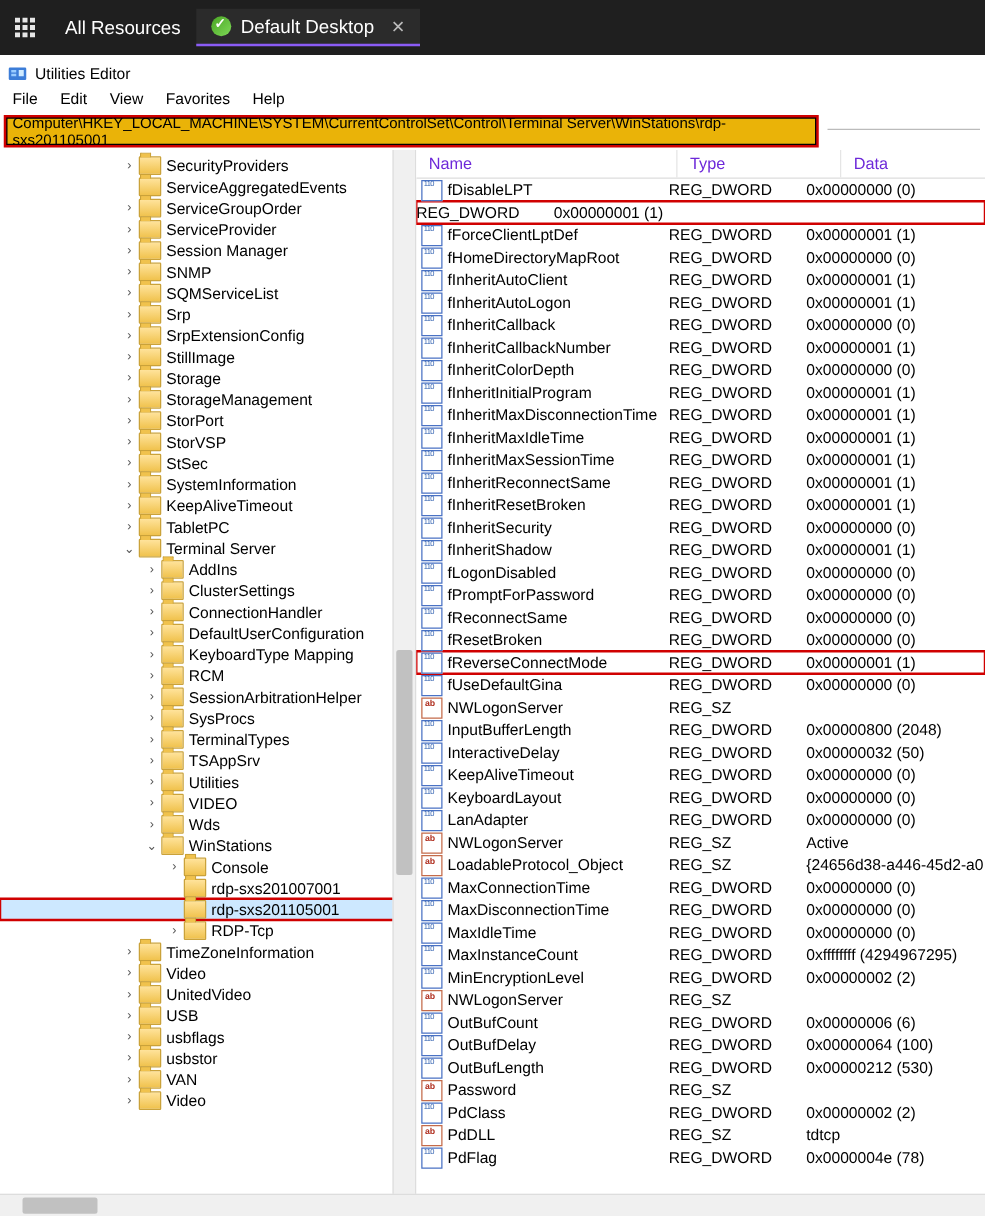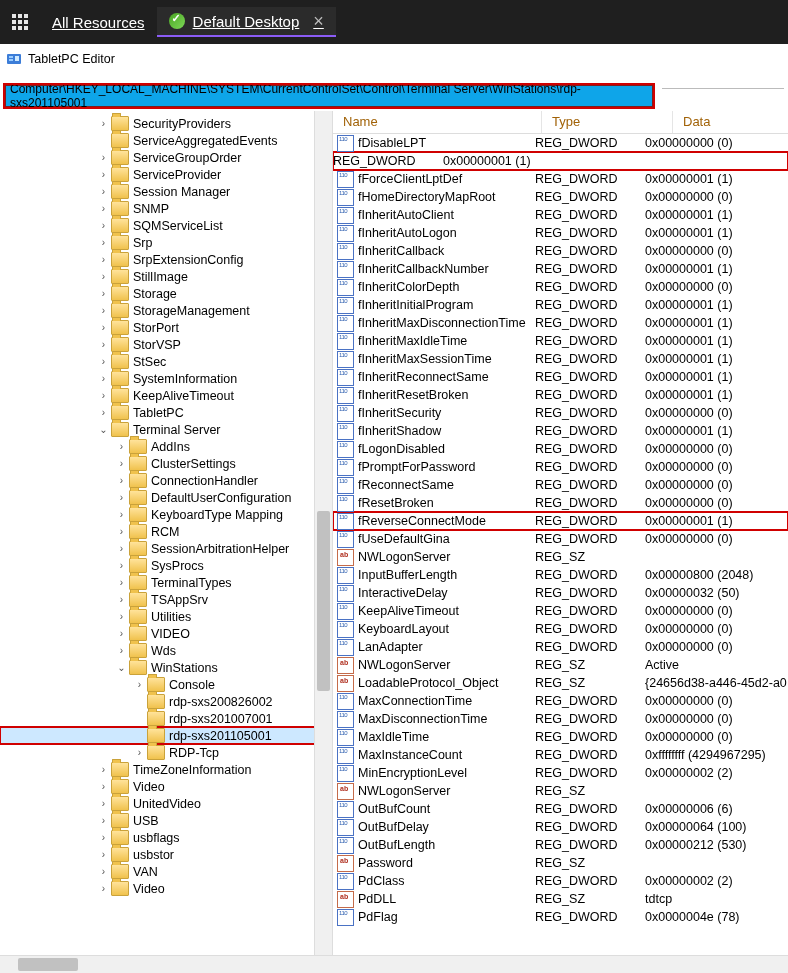--- a/index.html
+++ b/index.html
@@ -2,56 +2,56 @@
 <html><head>
 <meta charset="utf-8">
 <style>
   html, body { margin: 0; padding: 0; font-family: "Segoe UI", Arial, sans-serif; font-size: 12.5px; color: #000; background: #fff; }
   .root { width: 788px; height: 973px; overflow: hidden; position: relative; background: #fff; }
 
   
   .topbar { height: 44px; background: #1f1f1f; color: #e6e6e6; display: flex; align-items: center; }
   .waffle { width: 40px; height: 44px; display: flex; align-items: center; justify-content: center; font-size: 18px; }
   .waffle svg { fill: #e6e6e6; }
-  .top-btn { height: 28px; padding: 0 12px; display: flex; align-items: center; color: #fff; font-size: 15px; text-decoration: underline; }
+  .top-btn { height: 28px; padding: 0 12px; display: flex; align-items: center; color: #fff; font-size: 15px; }
   .tab-active { background: #2b2b2b; border-bottom: 2px solid #8b5cf6; position: relative; }
   .tab-active .close { margin-left: 14px; font-size: 18px; color: #bbb; }
   .shield-icon { width: 16px; height: 16px; margin-right: 8px; display: inline-block; border-radius: 50%; background: linear-gradient(135deg, #4aa524, #7ed957); position: relative; }
   .shield-icon::after { content: "✓"; position: absolute; left: 3px; top: -1px; color: #fff; font-size: 11px; font-weight: bold; }
 
   
   .titlebar { height: 22px; padding: 4px 6px 0; display: flex; align-items: center; gap: 6px; background: #fff; }
   .app-icon { width: 16px; height: 16px; display: inline-block; }
   .menubar { height: 20px; padding: 0 2px; display: flex; gap: 2px; background: #fff; }
   .menubar span { padding: 2px 8px; }
 
   
   .addressbar-wrap { display: flex; align-items: center; padding: 3px 4px; gap: 8px; }
-  .addressbar { flex: 0 0 638px; border: 2px solid #7f1d1d; padding: 1px 4px; height: 18px; font-size: 12px; display: flex; align-items: center; background: #0ea5e9; margin-top: 11px; }
+  .addressbar { flex: 0 0 638px; border: 2px solid #000000; padding: 1px 4px; height: 18px; font-size: 12px; display: flex; align-items: center; background: #eab308; }
   .addr-right { border-top: 1px solid #bbb; height: 0; flex: 1; margin-top: -4px; }
 
   
   .split { display: flex; height: 863px; }
   .tree-pane { width: 332px; overflow: hidden; position: relative; border-right: 1px solid #ddd; }
   .values-pane { flex: 1; overflow: hidden; position: relative; }
 
   
   .tree { padding-top: 4px; }
   .node { display: flex; align-items: center; height: 17px; position: relative; }
   .node .tw { width: 11px; height: 11px; margin-right: 2px; display: inline-flex; align-items: center; justify-content: center; color: #555; font-size: 10px; }
   .folder { width: 16px; height: 13px; margin-right: 4px; background: linear-gradient(#ffe39b, #f0c24d); border: 1px solid #caa23a; border-radius: 1px; position: relative; }
   .folder::before { content: ""; position: absolute; top: -4px; left: 0; width: 7px; height: 3px; background: #f0c24d; border: 1px solid #caa23a; border-bottom: none; border-radius: 1px 1px 0 0; }
   .sel { background: #cde8ff; }
   .redbox { outline: 2px solid #d00000; outline-offset: -1px; }
   .vscroll { position: absolute; right: 0; top: 0; bottom: 0; width: 17px; background: #f0f0f0; border-left: 1px solid #ddd; }
   .vscroll .thumb { position: absolute; left: 2px; right: 2px; background: #c1c1c1; border-radius: 2px; }
 
   
   .cols { display: flex; height: 22px; border-bottom: 1px solid #ddd; background: #fff; }
-  .colh { padding: 3px 10px; border-right: 1px solid #e5e5e5; color: #a16207; font-size: 13px; }
+  .colh { padding: 3px 10px; border-right: 1px solid #e5e5e5; color: #6d28d9; font-size: 13px; }
   .colh:last-child { border-right: none; }
   .c-name { width: 188px; }
   .c-type { width: 110px; }
   .c-data { flex: 1; }
 
   .rows { }
   .row { display: flex; height: 18px; align-items: center; }
   .row.red { outline: 2px solid #d00000; outline-offset: -1px; }
   .cell-name { width: 198px; padding-left: 4px; display: flex; align-items: center; gap: 4px; }
   .cell-type { width: 110px; }
@@ -95,23 +95,30 @@
 
   <div class="titlebar">
     <span class="app-icon">
       <svg viewBox="0 0 16 16" width="16" height="16">
           <rect x="1" y="3" width="14" height="10" fill="#3c7dd8" rx="1"></rect>
           <rect x="3" y="5" width="4" height="2" fill="#9cf"></rect>
           <rect x="3" y="8" width="4" height="2" fill="#9cf"></rect>
           <rect x="9" y="5" width="4" height="5" fill="#cfeaff"></rect>
         </svg>
     </span>
-    <span>TabletPC Editor</span>
+    <span>Utilities Editor</span>
   </div>
 
+  <div class="menubar" id="menubar">
+      <span>File</span>
+      <span>Edit</span>
+      <span>View</span>
+      <span>Favorites</span>
+      <span>Help</span>
+    </div>
 
   <div class="addressbar-wrap">
     <div class="addressbar redbox">
       <span>Computer\HKEY_LOCAL_MACHINE\SYSTEM\CurrentControlSet\Control\Terminal Server\WinStations\rdp-sxs201105001</span>
     </div>
     <div class="addr-right"></div>
   </div>
 
   <div class="split">
     <div class="tree-pane">
@@ -278,25 +285,20 @@
           </div>
           <div class="node" style="padding-left: 116px;">
             <span class="tw">⌄</span>
             <span class="folder"></span>
             <span>WinStations</span>
           </div>
           <div class="node" style="padding-left: 134px;">
             <span class="tw">›</span>
             <span class="folder"></span>
             <span>Console</span>
-          </div>
-          <div class="node" style="padding-left: 134px;">
-            <span class="tw"></span>
-            <span class="folder"></span>
-            <span>rdp-sxs200826002</span>
           </div>
           <div class="node" style="padding-left: 134px;">
             <span class="tw"></span>
             <span class="folder"></span>
             <span>rdp-sxs201007001</span>
           </div>
           <div class="node sel redbox" style="padding-left: 134px;">
             <span class="tw"></span>
             <span class="folder"></span>
             <span>rdp-sxs201105001</span>

